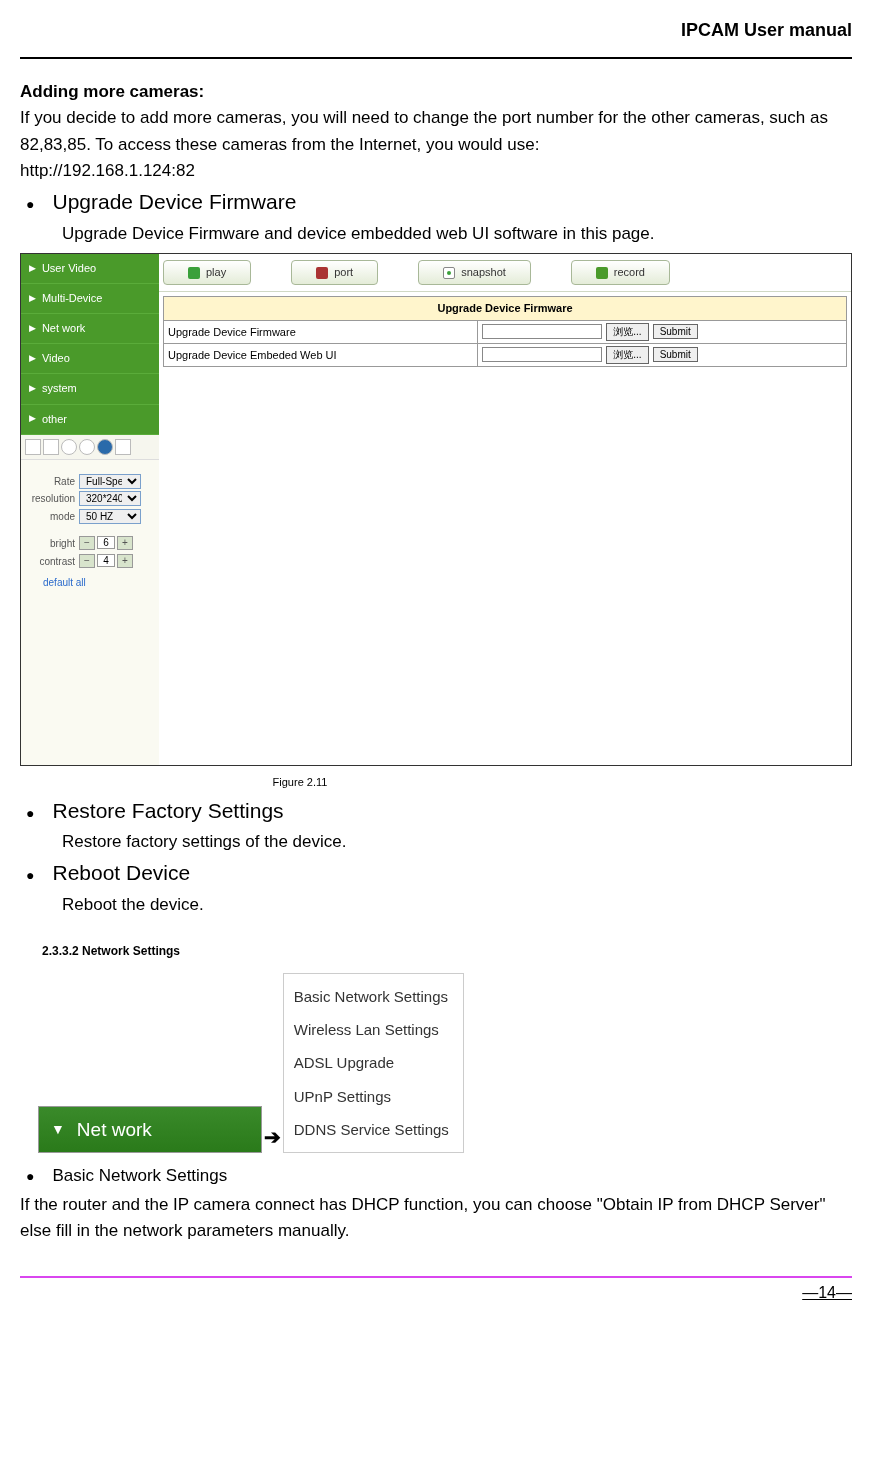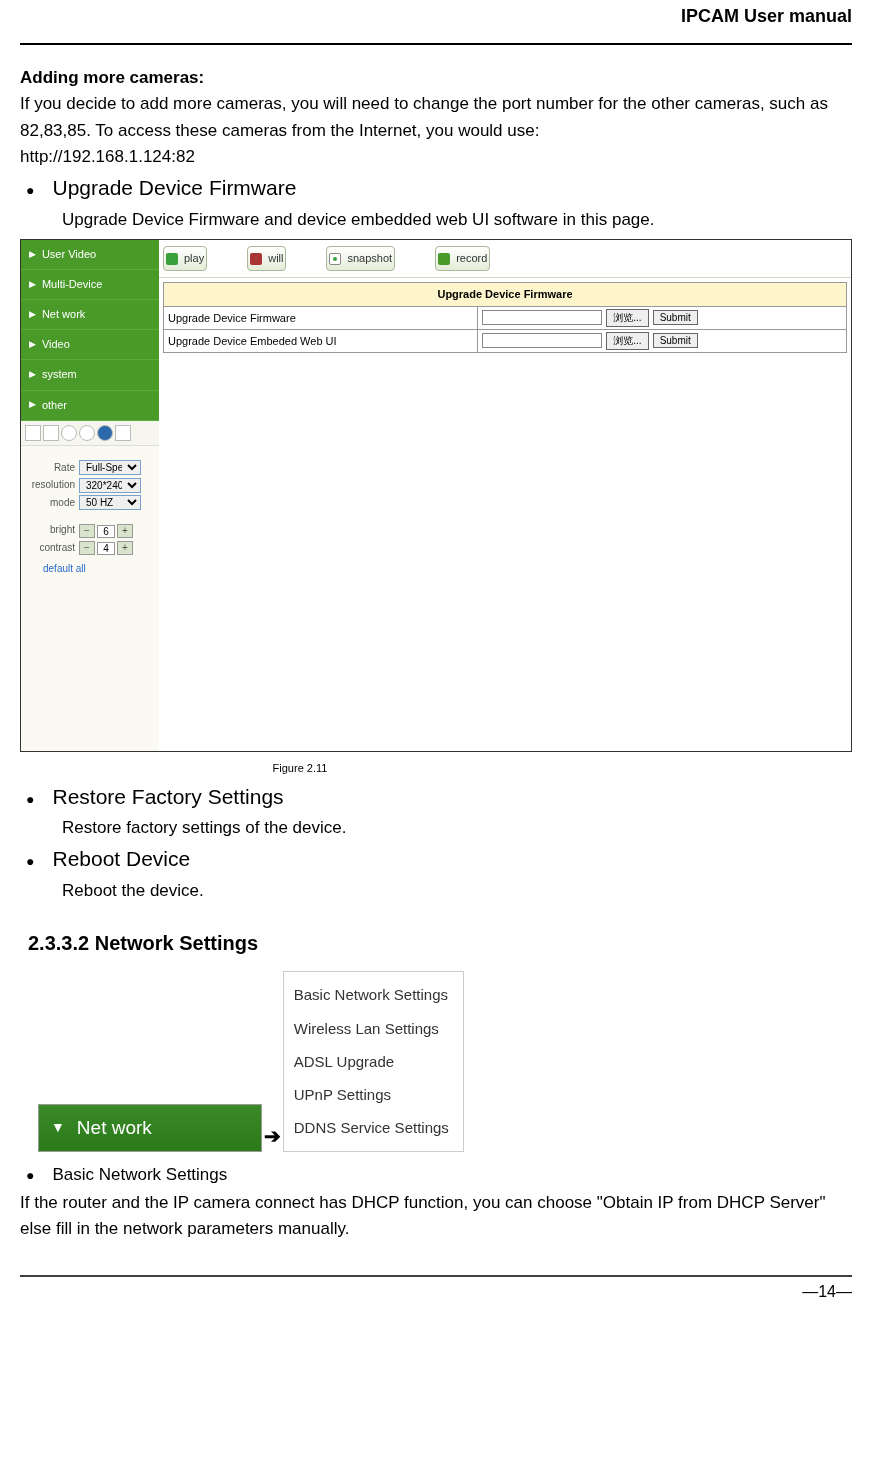--- a/index.html
+++ b/index.html
@@ -11,21 +11,21 @@
       padding: 0 20px;
     }
     .header-line {
       border-top: 2px solid #000;
       margin-top: 12px;
     }
     .header-title {
       text-align: right;
       font-weight: bold;
       font-size: 18px;
-      padding: 6px 0 4px;
+      padding: 20px 0 4px;
     }
     .content {
       padding: 20px 0;
       font-size: 17px;
       line-height: 1.55;
     }
     .bold { font-weight: bold; }
     .url-link { }
     .bullet-row {
       display: flex;
@@ -113,21 +113,21 @@
       padding: 6px 4px;
       background: #fff;
       border-bottom: 1px solid #d0d8c4;
     }
     .nc-btn {
       display: flex;
       align-items: center;
       background: linear-gradient(#fff,#e4ecd8);
       border: 1px solid #a8b898;
       border-radius: 4px;
-      padding: 3px 2px;
+      padding: 3px 24px;
       margin-right: 40px;
       font-size: 11px;
       color: #333;
     }
     .nc-btn .ico { width: 12px; height: 12px; margin-right: 6px; background:#3aa03a; border-radius:2px; }
     .nc-btn .ico.stop { background:#aa3333; }
     .nc-btn .ico.snap { background:#fff; border:1px solid #888; position:relative; }
     .nc-btn .ico.snap::after{content:'';position:absolute;width:4px;height:4px;background:#3aa03a;border-radius:50%;top:3px;left:3px;}
     .nc-btn .ico.rec { background:#4a9a2a; }
     .panel-table {
@@ -170,39 +170,39 @@
     .grid-icons span{
       width:16px;height:16px;border:1px solid #bbb;background:#fff;
     }
     .grid-icons span.dot{border-radius:50%;}
     .grid-icons span.dark{background:#2a6aaa;}
     .settings-block {
       padding: 12px 4px 4px;
       font-size: 10px;
       color:#555;
     }
-    .settings-block .row{display:flex;align-items:flex-end;margin:2px 0;}
+    .settings-block .row{display:flex;align-items:flex-start;margin:2px 0;}
     .settings-block label{width:50px;text-align:right;margin-right:4px;}
     .settings-block select,.settings-block input{border:1px solid #7aa0cc;font-size:10px;padding:0 2px;width:62px;}
     .settings-block .val{width:18px;border:1px solid #999;text-align:center;margin:0 2px;font-size:10px;}
     .settings-block .pm{width:16px;height:14px;border:1px solid #999;background:#d8e4cc;text-align:center;line-height:12px;font-size:10px;display:inline-block;}
     .default-link{color:#2a6acc;font-size:10px;margin:6px 0 0 18px;display:block;}
     .empty-space{height:330px;}
     .fig-caption{
       text-align: center;
       margin-left: 180px;
       margin-right: auto;
       width: 200px;
       font-size: 11px;
       padding: 4px 0 2px;
     }
     .section-heading {
       font-weight: bold;
-      font-size: 20px;
-      margin: 24px 0 12px 8px;
+      font-size: 12px;
+      margin: 24px 0 12px 22px;
     }
     .netfig-wrap{
       display:flex;
       align-items:flex-end;
       margin: 6px 0 10px 18px;
     }
     .netfig-btn{
       width: 224px;
       background: linear-gradient(#3a8a2a,#2a7a1a);
       color:#fff;
@@ -216,25 +216,26 @@
     .arrow-sym{font-size:20px;font-weight:bold;margin:0 2px;}
     .netfig-menu{
       border:1px solid #ccc;
       padding:6px 14px 6px 10px;
       background:#fff;
       font-size:15px;
       color:#333;
     }
     .netfig-menu div{padding:5px 0;}
     .footer{
-      border-top: 2px solid #404040;
+      border-top: 2px solid #d946ef;
       text-align: right;
       font-size: 16px;
       padding: 6px 0 20px;
       margin-top: 12px;
+      text-decoration: underline;
     }
   </style>
 </head>
 <body>
 
 <div class="header-title">IPCAM User manual</div>
 <div class="header-line"></div>
 
 <div class="content">
   <div class="bold">Adding more cameras:</div>
@@ -277,21 +278,21 @@
             </div>
         </div>
         <div style="flex:1;">
           <div class="nc-topbtns">
             <div class="nc-btn">
                 <span class="ico"></span>
                 <span>play</span>
               </div>
             <div class="nc-btn">
                 <span class="ico stop"></span>
-                <span>will</span>
+                <span>port</span>
               </div>
             <div class="nc-btn">
                 <span class="ico snap"></span>
                 <span>snapshot</span>
               </div>
             <div class="nc-btn">
                 <span class="ico rec"></span>
                 <span>record</span>
               </div>
           </div>

